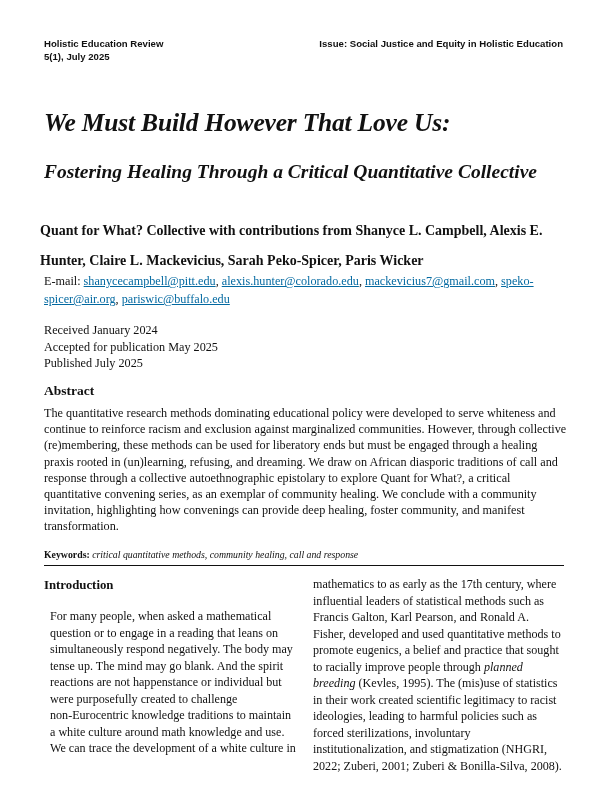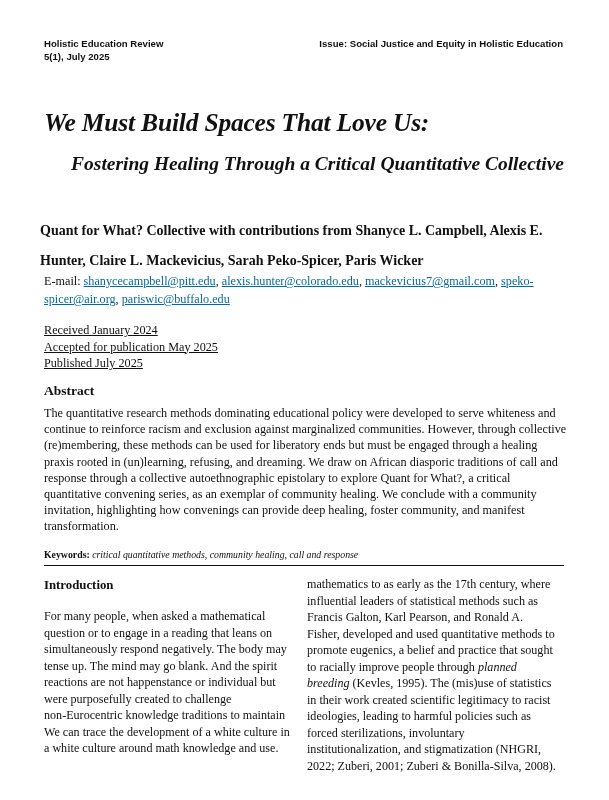--- a/index.html
+++ b/index.html
@@ -13,35 +13,35 @@
     font-family: "Liberation Sans", sans-serif; font-weight: bold;
     font-size: 9.6px; line-height: 13px; color: #111;
   }
   .header .left { position: absolute; left: 0; top: 0; }
   .header .right { position: absolute; right: 2px; top: 0; }
   .title1 {
     position: absolute; left: 44px; top: 108px;
     font-size: 25.5px; font-weight: bold; font-style: italic; letter-spacing: -0.2px;
   }
   .title2 {
-    position: absolute; left: 44px; top: 150px; width: 520px;
-    font-size: 19.5px; font-weight: bold; font-style: italic; line-height: 28px; text-align: right;
+    position: absolute; left: 44px; top: 158px; width: 520px;
+    font-size: 19.5px; font-weight: bold; font-style: italic; line-height: 28px;
   }
   .authors {
     position: absolute; left: 40px; top: 216px; width: 520px;
     font-size: 14px; font-weight: bold; line-height: 30px;
   }
   .email {
     position: absolute; left: 44px; top: 272px; width: 525px;
     font-size: 12.2px; line-height: 18px;
   }
   .email a { color: #0369a1; text-decoration: underline; }
   .dates {
     position: absolute; left: 44px; top: 322px;
-    font-size: 12.2px; line-height: 16.5px; text-decoration: underline;
+    font-size: 12.2px; line-height: 16.5px;
   }
   .abstract-title {
     position: absolute; left: 44px; top: 383px;
     font-size: 13.5px; font-weight: bold;
   }
   .abstract-text {
     position: absolute; left: 44px; top: 405px; width: 525px;
     font-size: 12.2px; line-height: 16.2px;
   }
   .keywords {
@@ -50,38 +50,38 @@
   }
   .keywords i { font-style: italic; }
   .rule {
     position: absolute; left: 44px; top: 565px; width: 520px; height: 0;
     border-top: 1.3px solid #111;
   }
   .col-left { position: absolute; left: 44px; top: 576px; width: 262px; }
   .col-right { position: absolute; left: 307px; top: 576px; width: 262px; }
   .intro-title { font-size: 12.8px; font-weight: bold; margin: 0; line-height: 18px; }
   .para {
-    font-size: 12.1px; line-height: 16.5px; margin: 0;
+    font-size: 12.1px; line-height: 16.5px; margin: 6px;
   }
   .col-left .para { margin-top: 14px; }
   .col-right .para { margin-top: 0; }
   .line { display: block; white-space: nowrap; }
 </style>
 </head>
 <body>
 
 <div class="header">
   <div class="left">
     <div>Holistic Education Review</div>
     <div>5(1), July 2025</div>
   </div>
   <div class="right">Issue: Social Justice and Equity in Holistic Education</div>
 </div>
 
-<div class="title1">We Must Build Spaces That Love Us:</div>
+<div class="title1">We Must Build However That Love Us:</div>
 <div class="title2">Fostering Healing Through a Critical Quantitative Collective</div>
 
 <div class="authors">Quant for What? Collective with contributions from Shanyce L. Campbell, Alexis E. Hunter, Claire L. Mackevicius, Sarah Peko-Spicer, Paris Wicker</div>
 
 <div class="email">
   <span>E-mail:</span>
   <a>shanycecampbell@pitt.edu</a>,
   <a>alexis.hunter@colorado.edu</a>,
   <a>mackevicius7@gmail.com</a>,
   <a>speko-spicer@air.org</a>,
@@ -106,22 +106,22 @@
 <div class="col-left">
   <h3 class="intro-title">Introduction</h3>
   <p class="para">
     <span class="line">For many people, when asked a mathematical</span>
     <span class="line">question or to engage in a reading that leans on</span>
     <span class="line">simultaneously respond negatively. The body may</span>
     <span class="line">tense up. The mind may go blank. And the spirit</span>
     <span class="line">reactions are not happenstance or individual but</span>
     <span class="line">were purposefully created to challenge</span>
     <span class="line">non-Eurocentric knowledge traditions to maintain</span>
+    <span class="line">a white culture around math knowledge and use.</span>
     <span class="line">We can trace the development of a white culture in</span>
-    <span class="line">a white culture around math knowledge and use.</span>
   </p>
 </div>
 
 <div class="col-right">
   <p class="para">
     <span class="line">mathematics to as early as the 17th century, where</span>
     <span class="line">influential leaders of statistical methods such as</span>
     <span class="line">Francis Galton, Karl Pearson, and Ronald A.</span>
     <span class="line">Fisher, developed and used quantitative methods to</span>
     <span class="line">promote eugenics, a belief and practice that sought</span>

